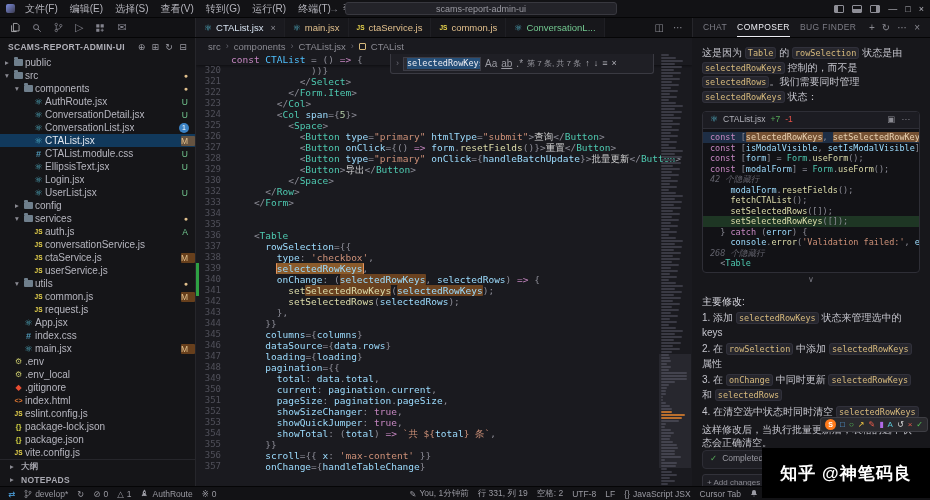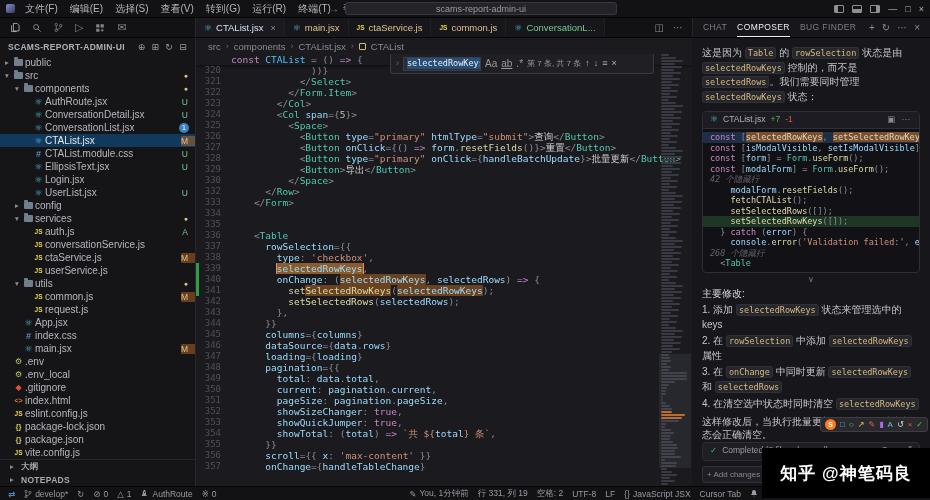--- a/index.html
+++ b/index.html
@@ -100,21 +100,21 @@
 .ccode-h{height:17px;background:#1c1c22;display:flex;align-items:center;gap:5px;padding:0 7px;font-size:8.5px;color:#b0b0b8;border-bottom:1px solid #2e2e36}
 .diff-add{color:#57ab5a}.diff-del{color:#e5534b}
 .hicons{margin-left:auto;color:#8a8a92;letter-spacing:2px}
 .ccode-b{padding:3px 0;font-family:"DejaVu Sans Mono",monospace;font-size:8.5px;line-height:10.5px}
 .ccl{white-space:pre;padding:0 7px;height:10.5px;overflow:hidden}
 .ccl.sel{background:rgba(50,90,140,.4)}
 .ccl.add{background:rgba(60,140,70,.3)}
 .hl{background:rgba(204,116,34,.5);border-radius:1px;color:#e8d0b0}
 .dim{color:#62626c;font-style:italic}
 .expand{color:#7a7a84;text-align:center;font-size:8px;height:10px;line-height:9px;flex:none}
-.chat-h2{margin-top:2px;color:#dadae2;flex:none}
+.chat-h2{margin-top:10px;color:#dadae2;flex:none}
 .chat-li{margin-top:3px;flex:none}
 .completed{margin-top:auto;height:19px;flex:none;display:flex;align-items:center;gap:5px;background:#1e1e24;border:1px solid #2d2d35;border-radius:4px;padding:0 7px;font-size:8.5px;color:#9a9aa2}
 .completed .chk{color:#57ab5a}
 .completed .save{margin-left:auto}
 .addctx{margin-top:5px;align-self:flex-start;font-size:8px;color:#8a8a92;border:1px solid #32323a;background:#1e1e24;border-radius:3px;padding:1px 4px;flex:none}
 
 .statusbar{height:14px;background:#121215;border-top:1px solid #050506;display:flex;align-items:center;font-size:8.5px;color:#9a9aa2;padding:0 8px;position:relative;z-index:20}
 .sb-side{display:flex;align-items:center;gap:9px;white-space:nowrap}
 #sb-right{margin-left:auto;padding-right:164px}
 .sb-item{display:flex;align-items:center;gap:3px}

